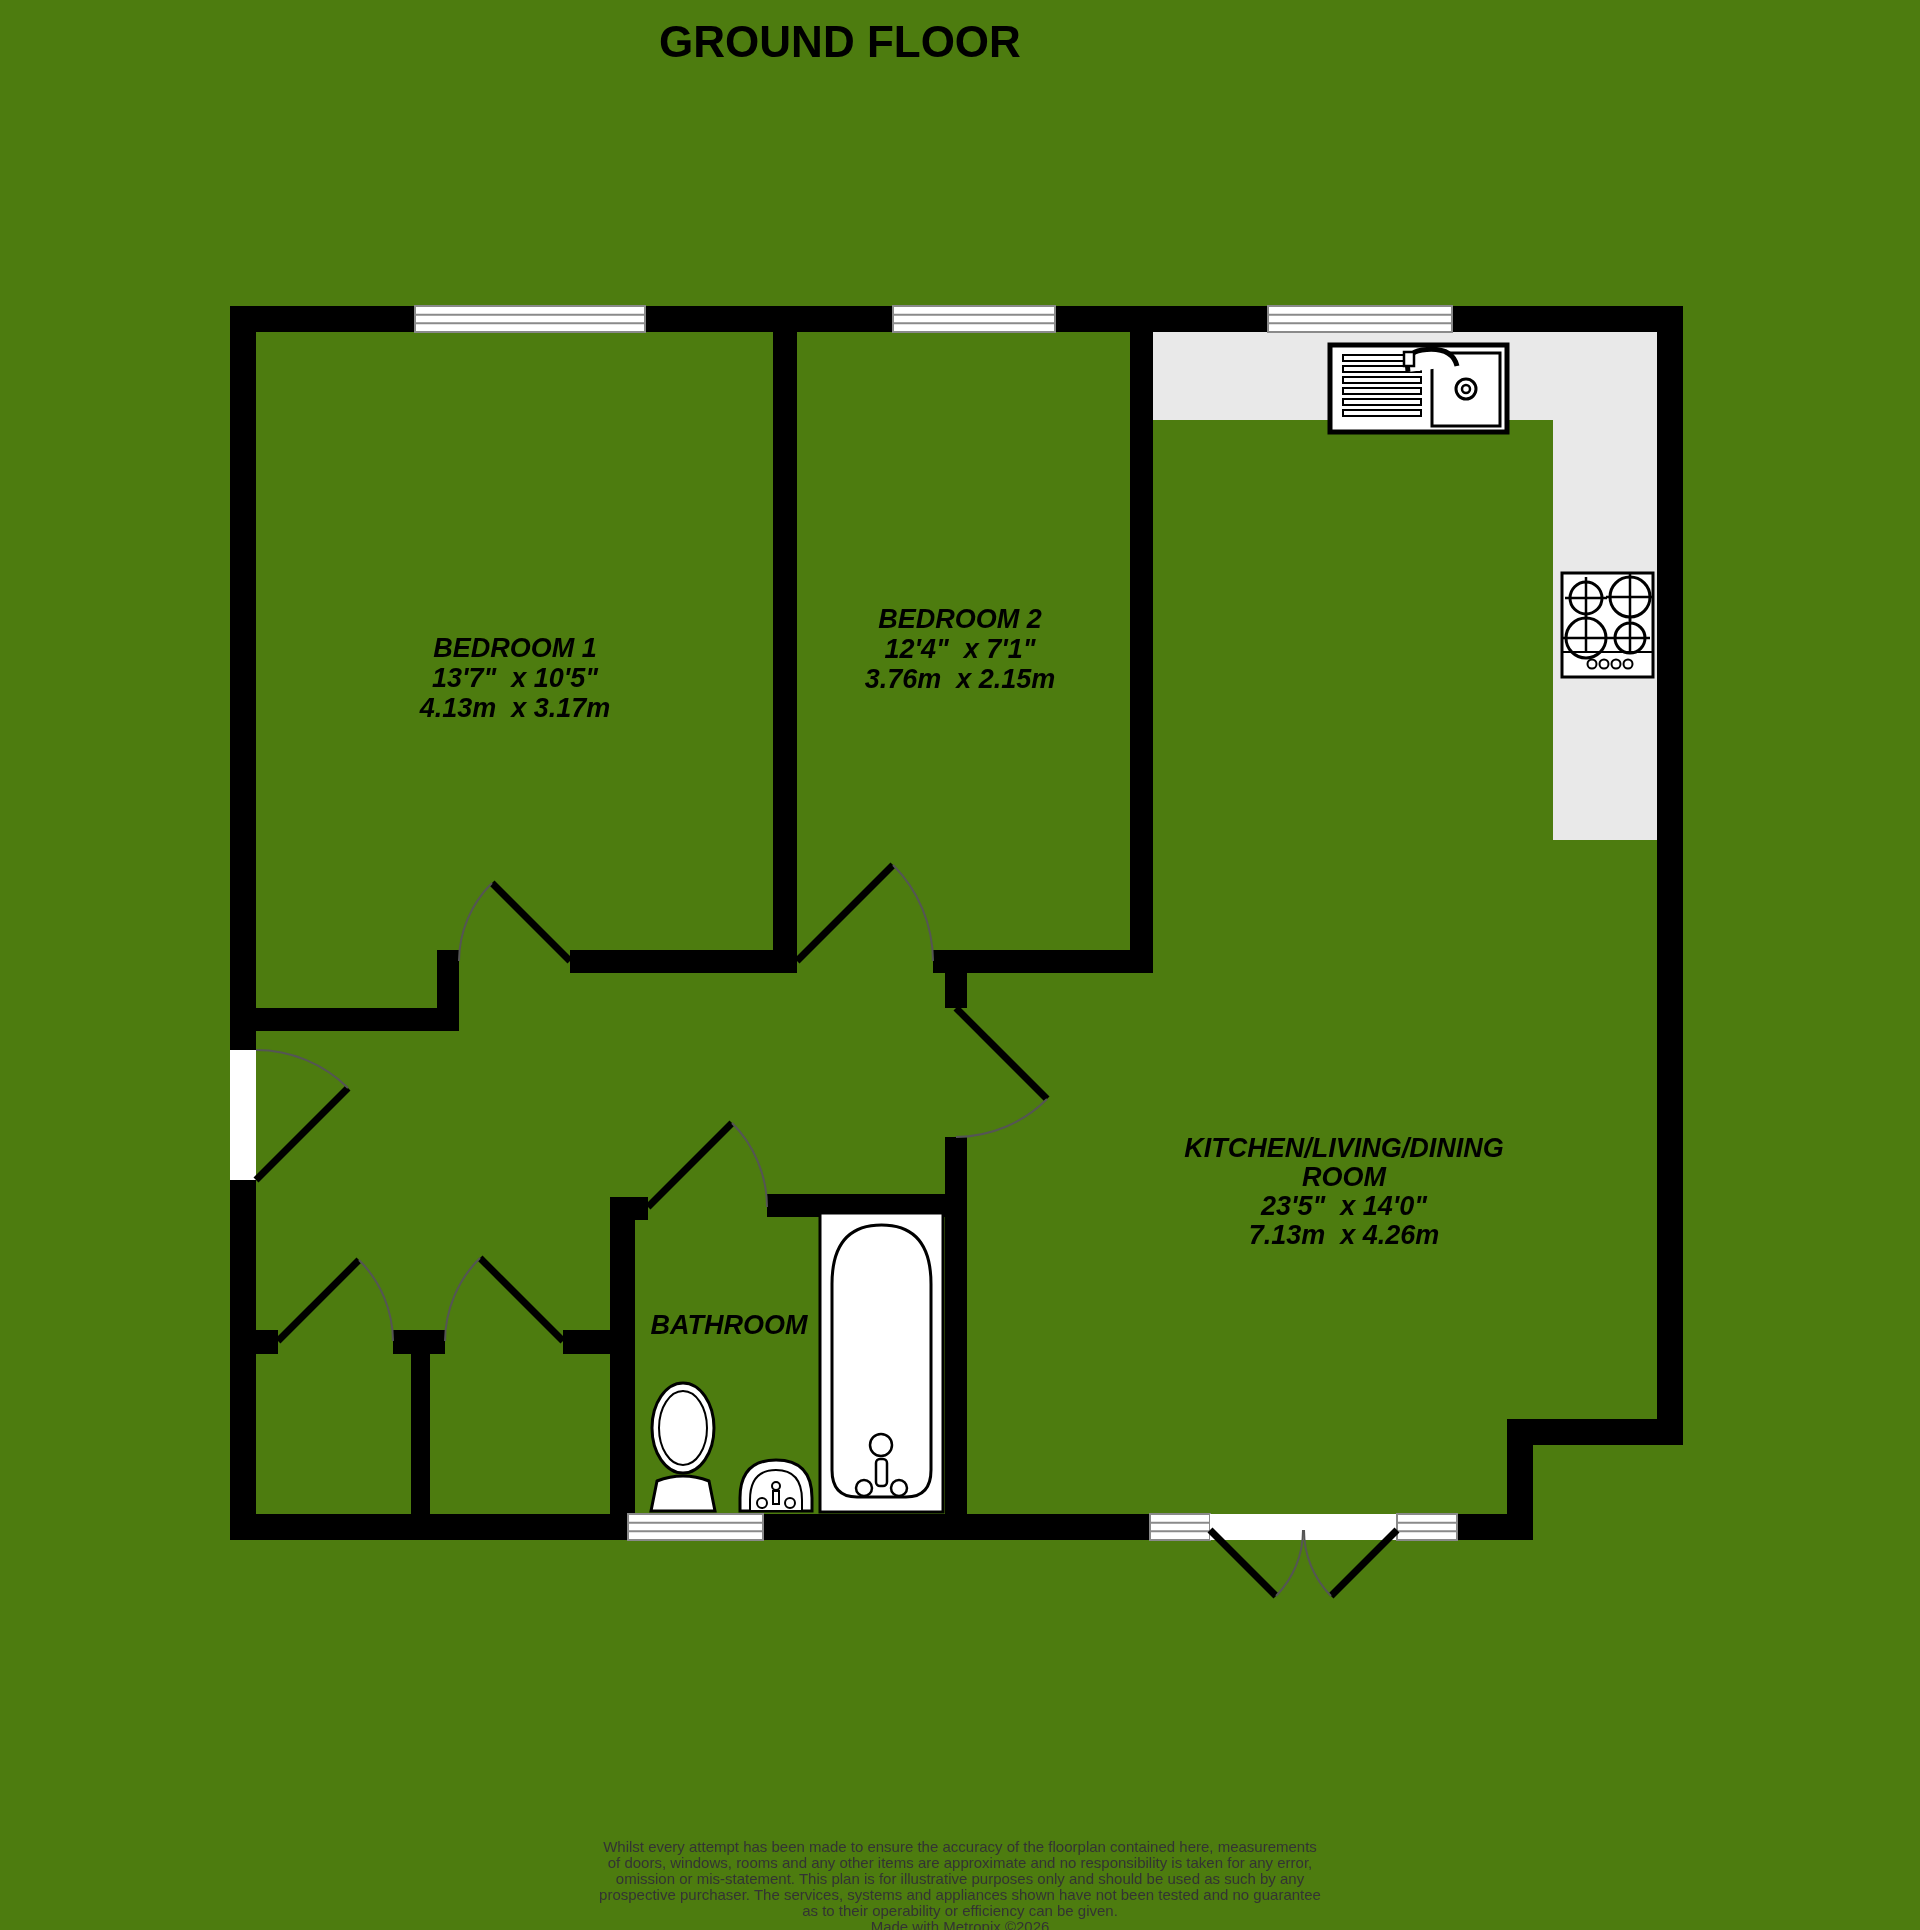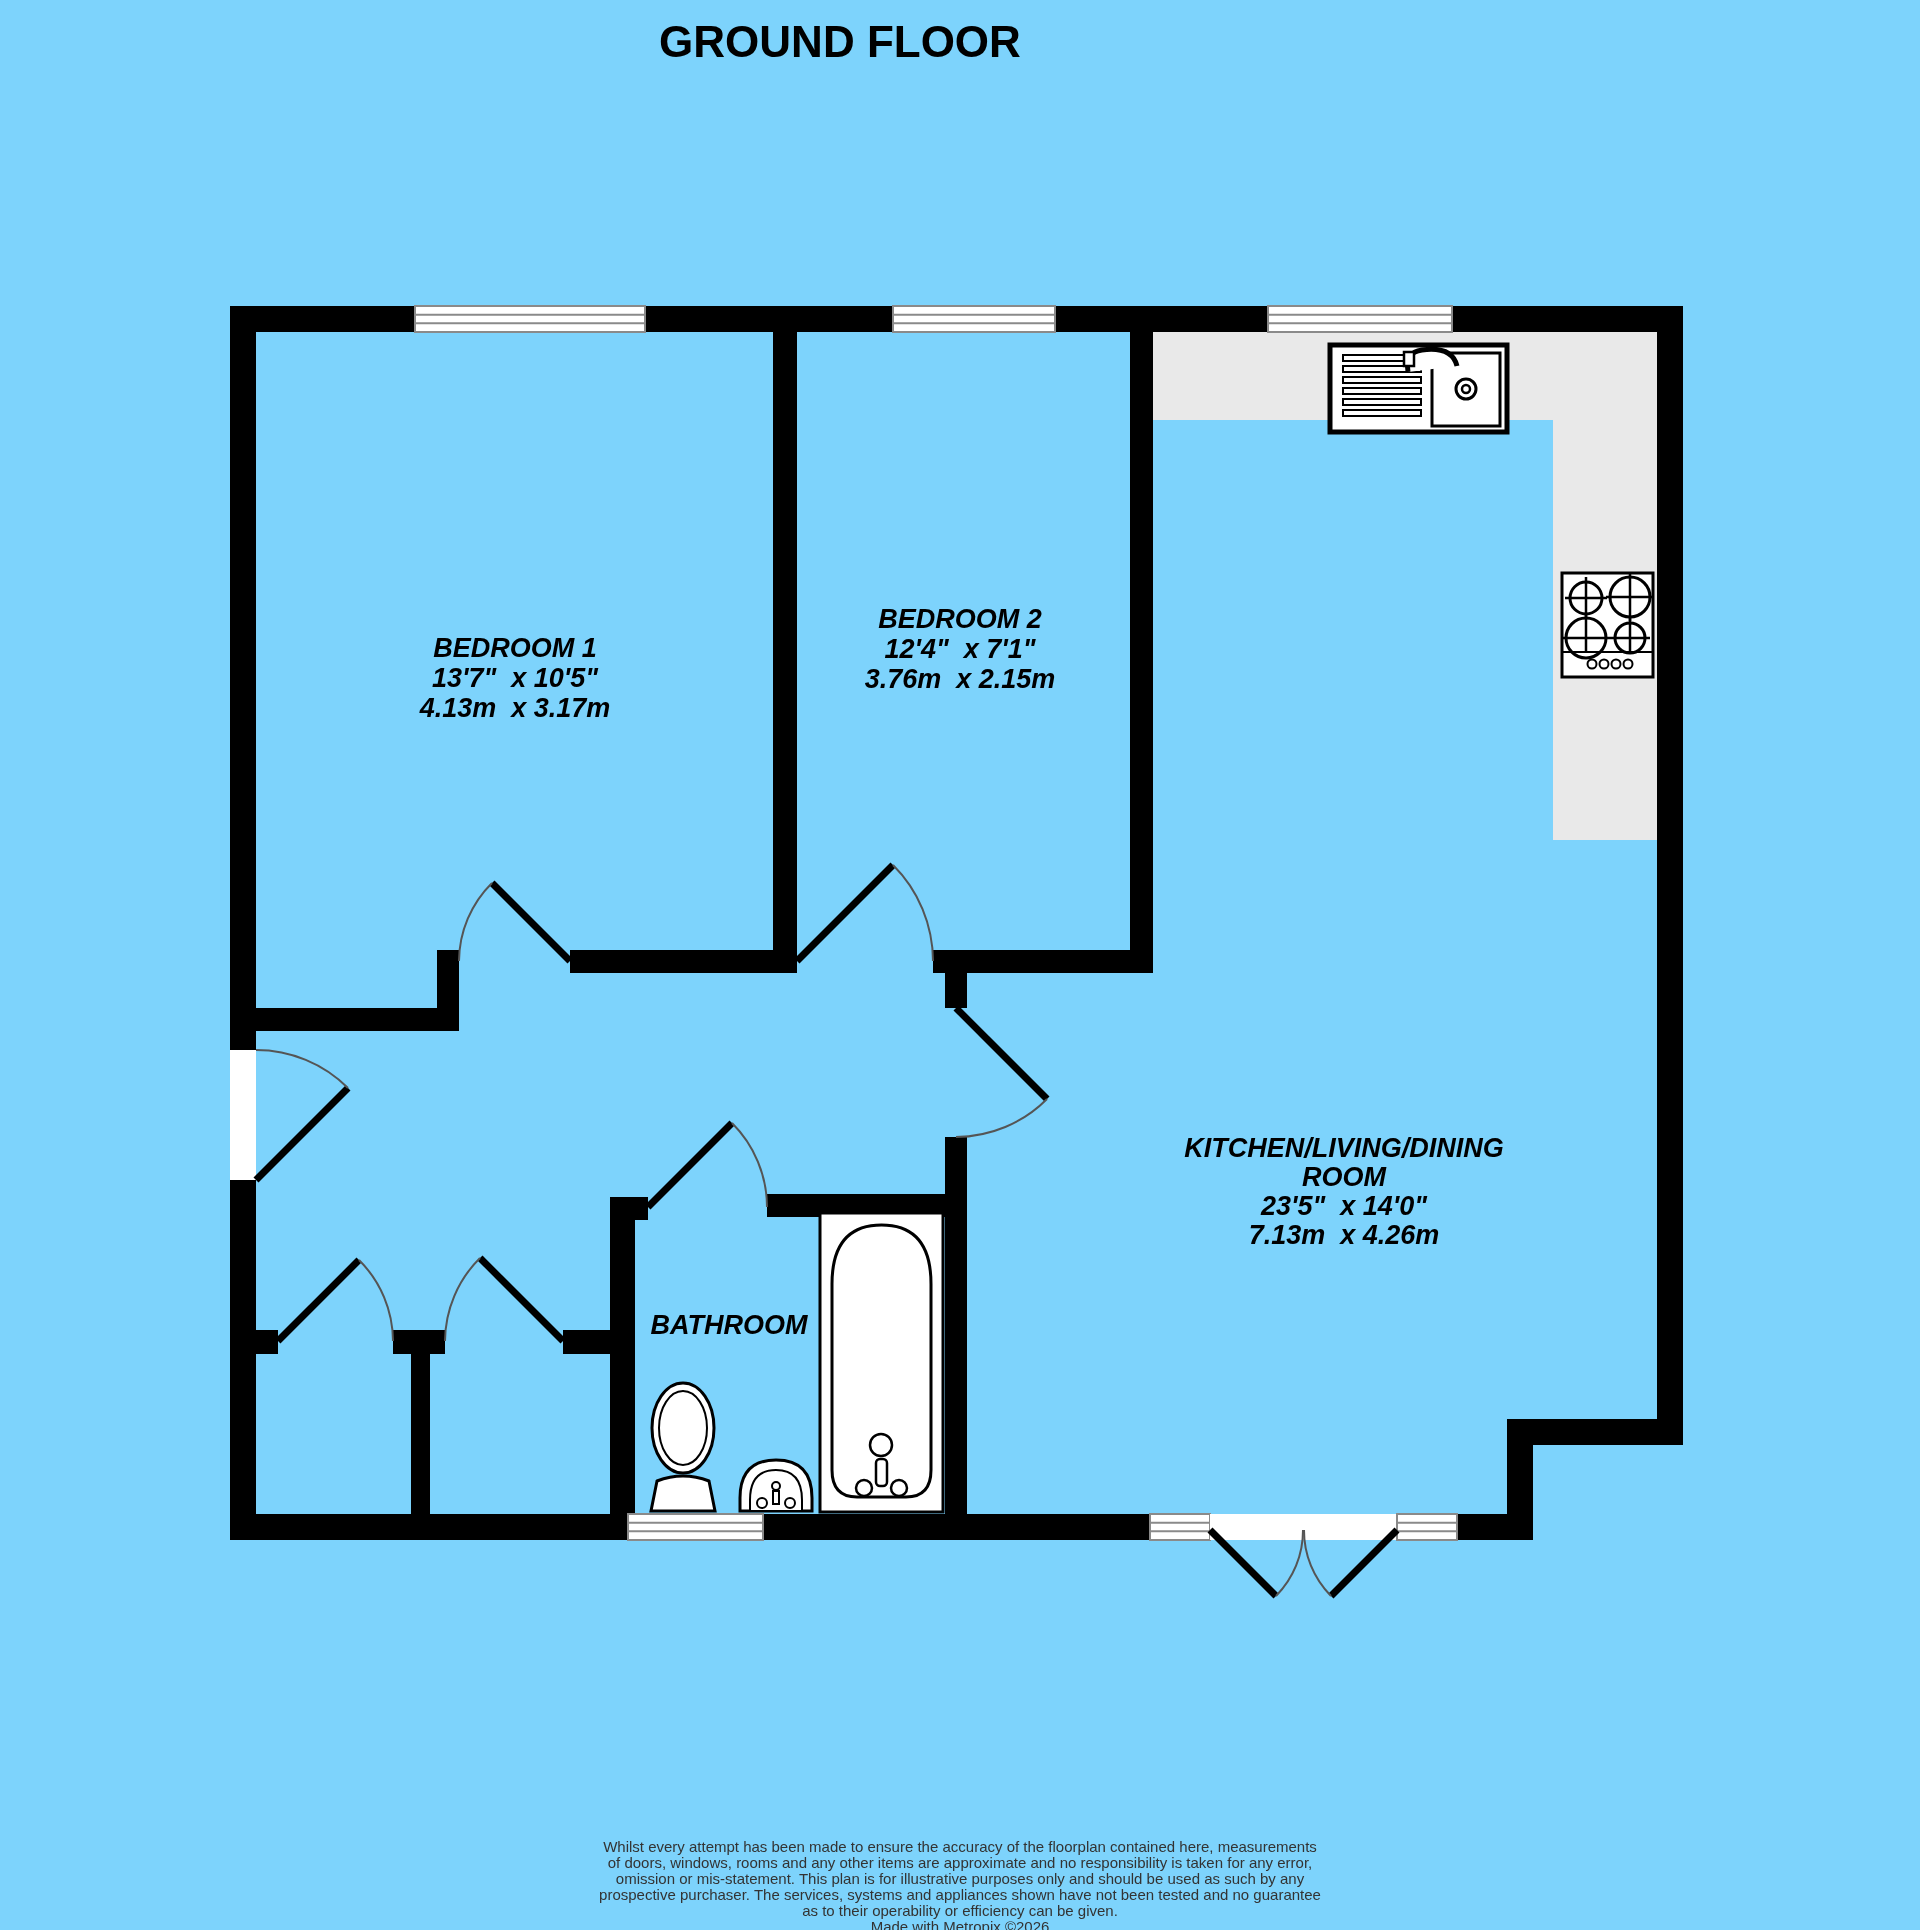--- a/index.html
+++ b/index.html
@@ -5,21 +5,21 @@
   html, body {
     margin: 0;
     padding: 0;
     background: #ffffff;
     font-family: "Liberation Sans", sans-serif;
   }
   .page {
     position: relative;
     width: 1920px;
     height: 1930px;
-    background: #7dd3fc;
+    background: #4d7c0f;
     overflow: hidden;
   }
   svg { display: block; }
   .title-text {
     font-size: 44px;
     font-weight: bold;
     fill: #000000;
   }
   .room-label {
     font-size: 27px;

